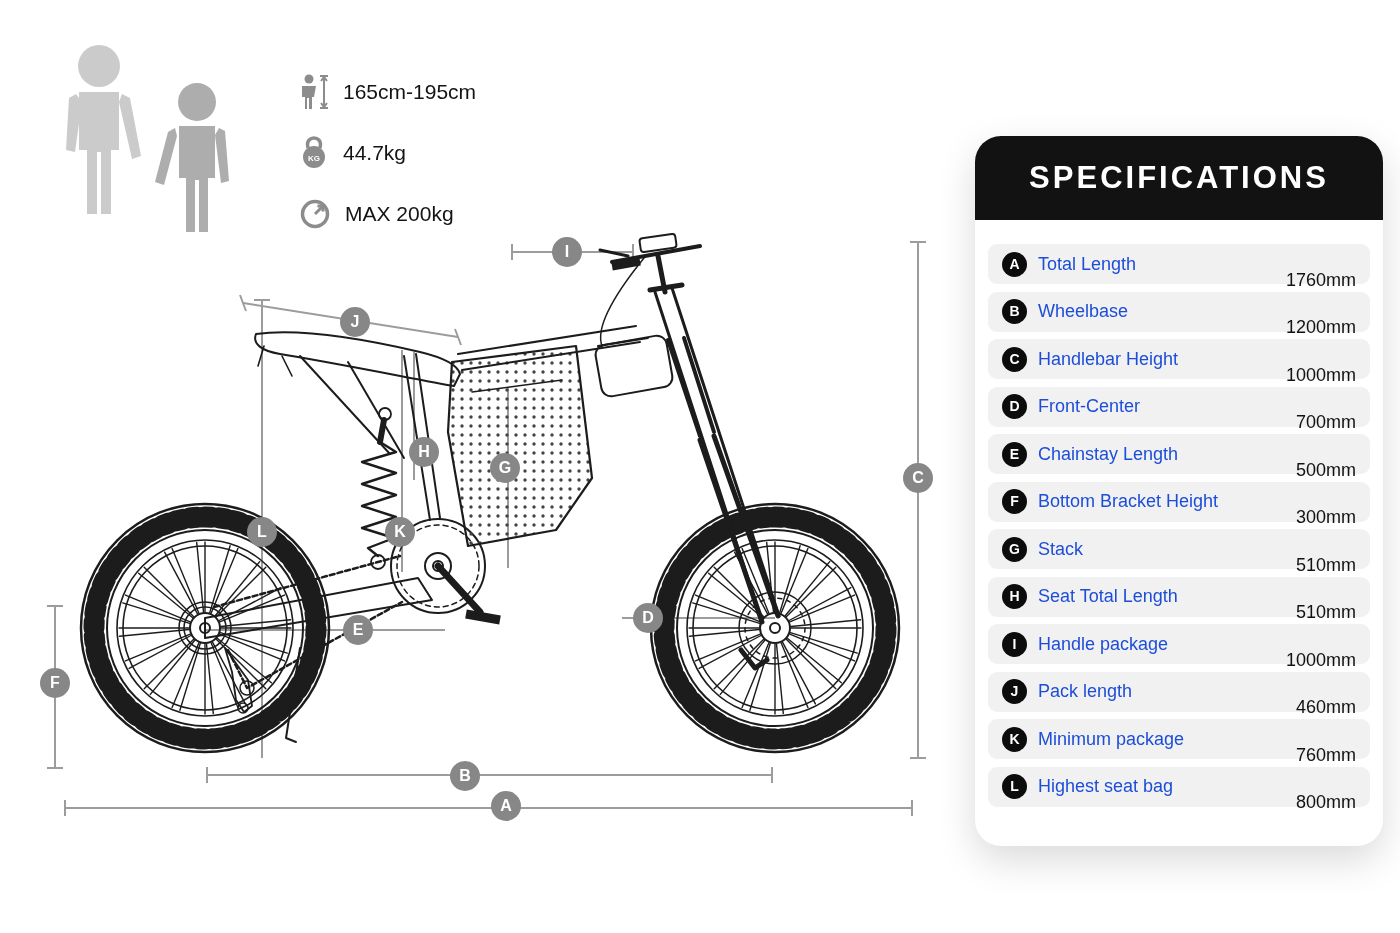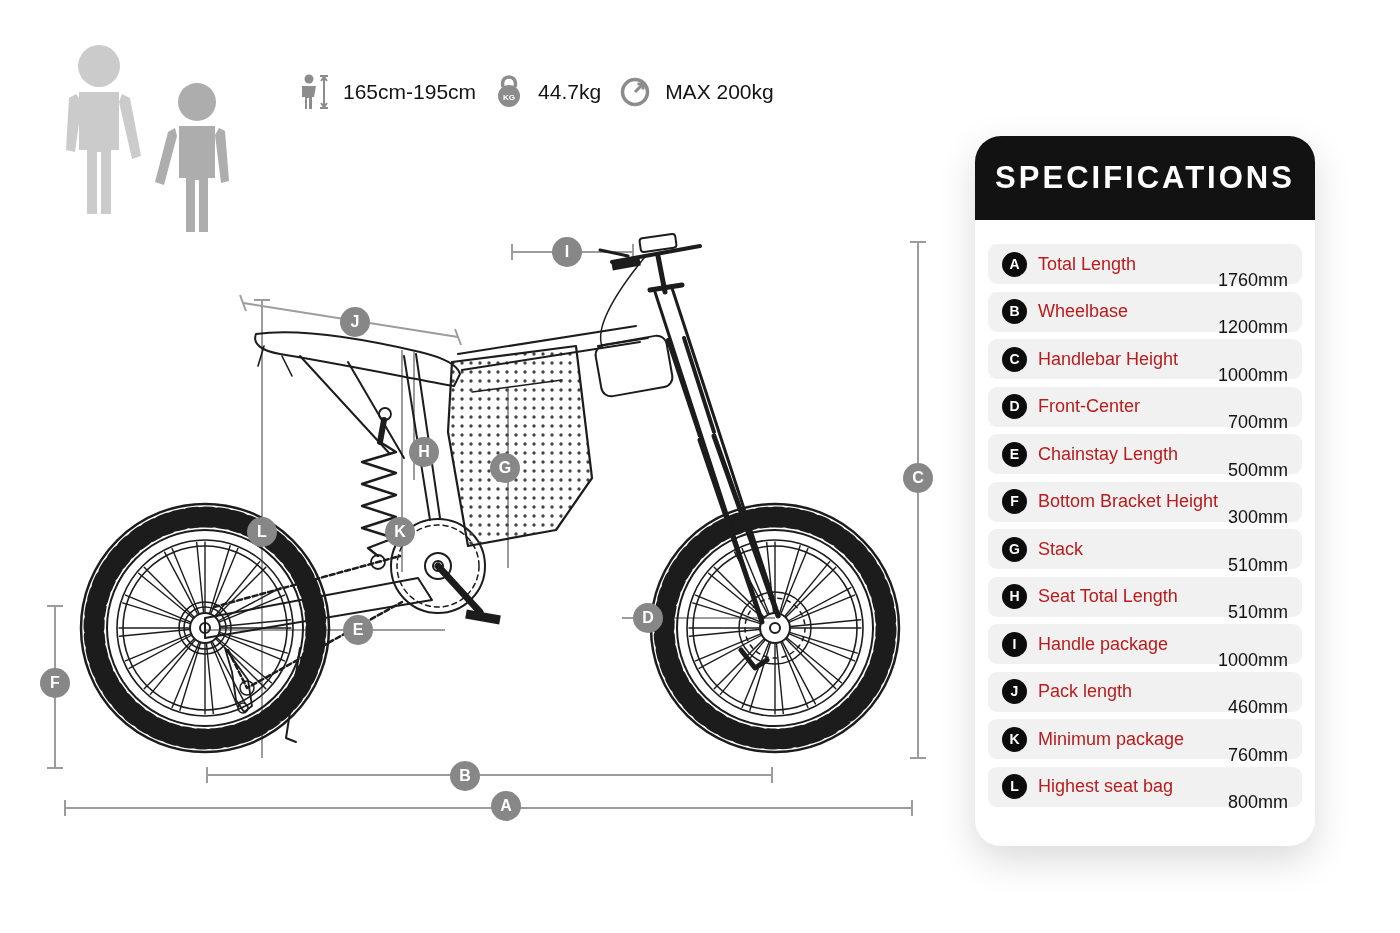--- a/index.html
+++ b/index.html
@@ -1,40 +1,40 @@
 <!DOCTYPE html>
 <html><head>
 <meta charset="utf-8">
 <style>
   * { margin:0; padding:0; box-sizing:border-box; }
   html,body { width:1400px; height:933px; background:#ffffff; font-family:"Liberation Sans", sans-serif; }
   .page { position:relative; width:1400px; height:933px; background:#fff; overflow:hidden; }
 
   .people { position:absolute; left:62px; top:42px; }
 
-  .info-list { position:absolute; left:298px; top:74px; display:flex; gap:17px; }
+  .info-list { position:absolute; left:298px; top:74px; display:flex; flex-direction:column; gap:26px; }
   .info-row { display:flex; align-items:center; gap:13px; height:35px; }
   .info-text { font-size:21px; color:#141414; }
 
   .diagram { position:absolute; left:0; top:0; width:950px; height:933px; }
   .diagram svg { position:absolute; left:0; top:0; }
   .marker { position:absolute; width:30px; height:30px; border-radius:50%; background:#878787;
             color:#fff; font-size:16px; font-weight:bold; text-align:center; line-height:30px;
             font-family:"Liberation Sans", sans-serif; }
 
-  .spec-panel { position:absolute; left:975px; top:136px; width:340px; height:710px; background:#fff;
+  .spec-panel { position:absolute; left:975px; top:136px; width:408px; height:710px; background:#fff;
                 border-radius:26px; box-shadow:0 14px 38px rgba(0,0,0,.15); }
   .spec-header { height:84px; background:#121212; border-radius:26px 26px 0 0; color:#fff;
                  font-size:31px; font-weight:bold; letter-spacing:3px; display:flex;
                  align-items:center; justify-content:center; }
   .spec-rows { padding:24px 13px 20px; display:flex; flex-direction:column; gap:7.5px; }
   .spec-row { height:40px; background:#f1f1f2; border-radius:9px; display:flex; align-items:center; padding:0 14px; }
   .spec-badge { width:25px; height:25px; border-radius:50%; background:#0c0c0c; color:#fff;
                 font-size:14px; font-weight:bold; text-align:center; line-height:25px; flex:0 0 auto; }
-  .spec-label { margin-left:11px; font-size:18px; color:#b91c1c; }
+  .spec-label { margin-left:11px; font-size:18px; color:#1d4ed8; }
   .spec-value { margin-left:auto; font-size:18px; color:#121212;margin-top:32px; }
 </style>
 </head>
 <body>
 
 <div class="page">
 
   <svg class="people" width="210" height="190" viewBox="0 0 210 190">
     <g fill="#cbcbcb">
       <circle cx="37" cy="24" r="21"></circle>

